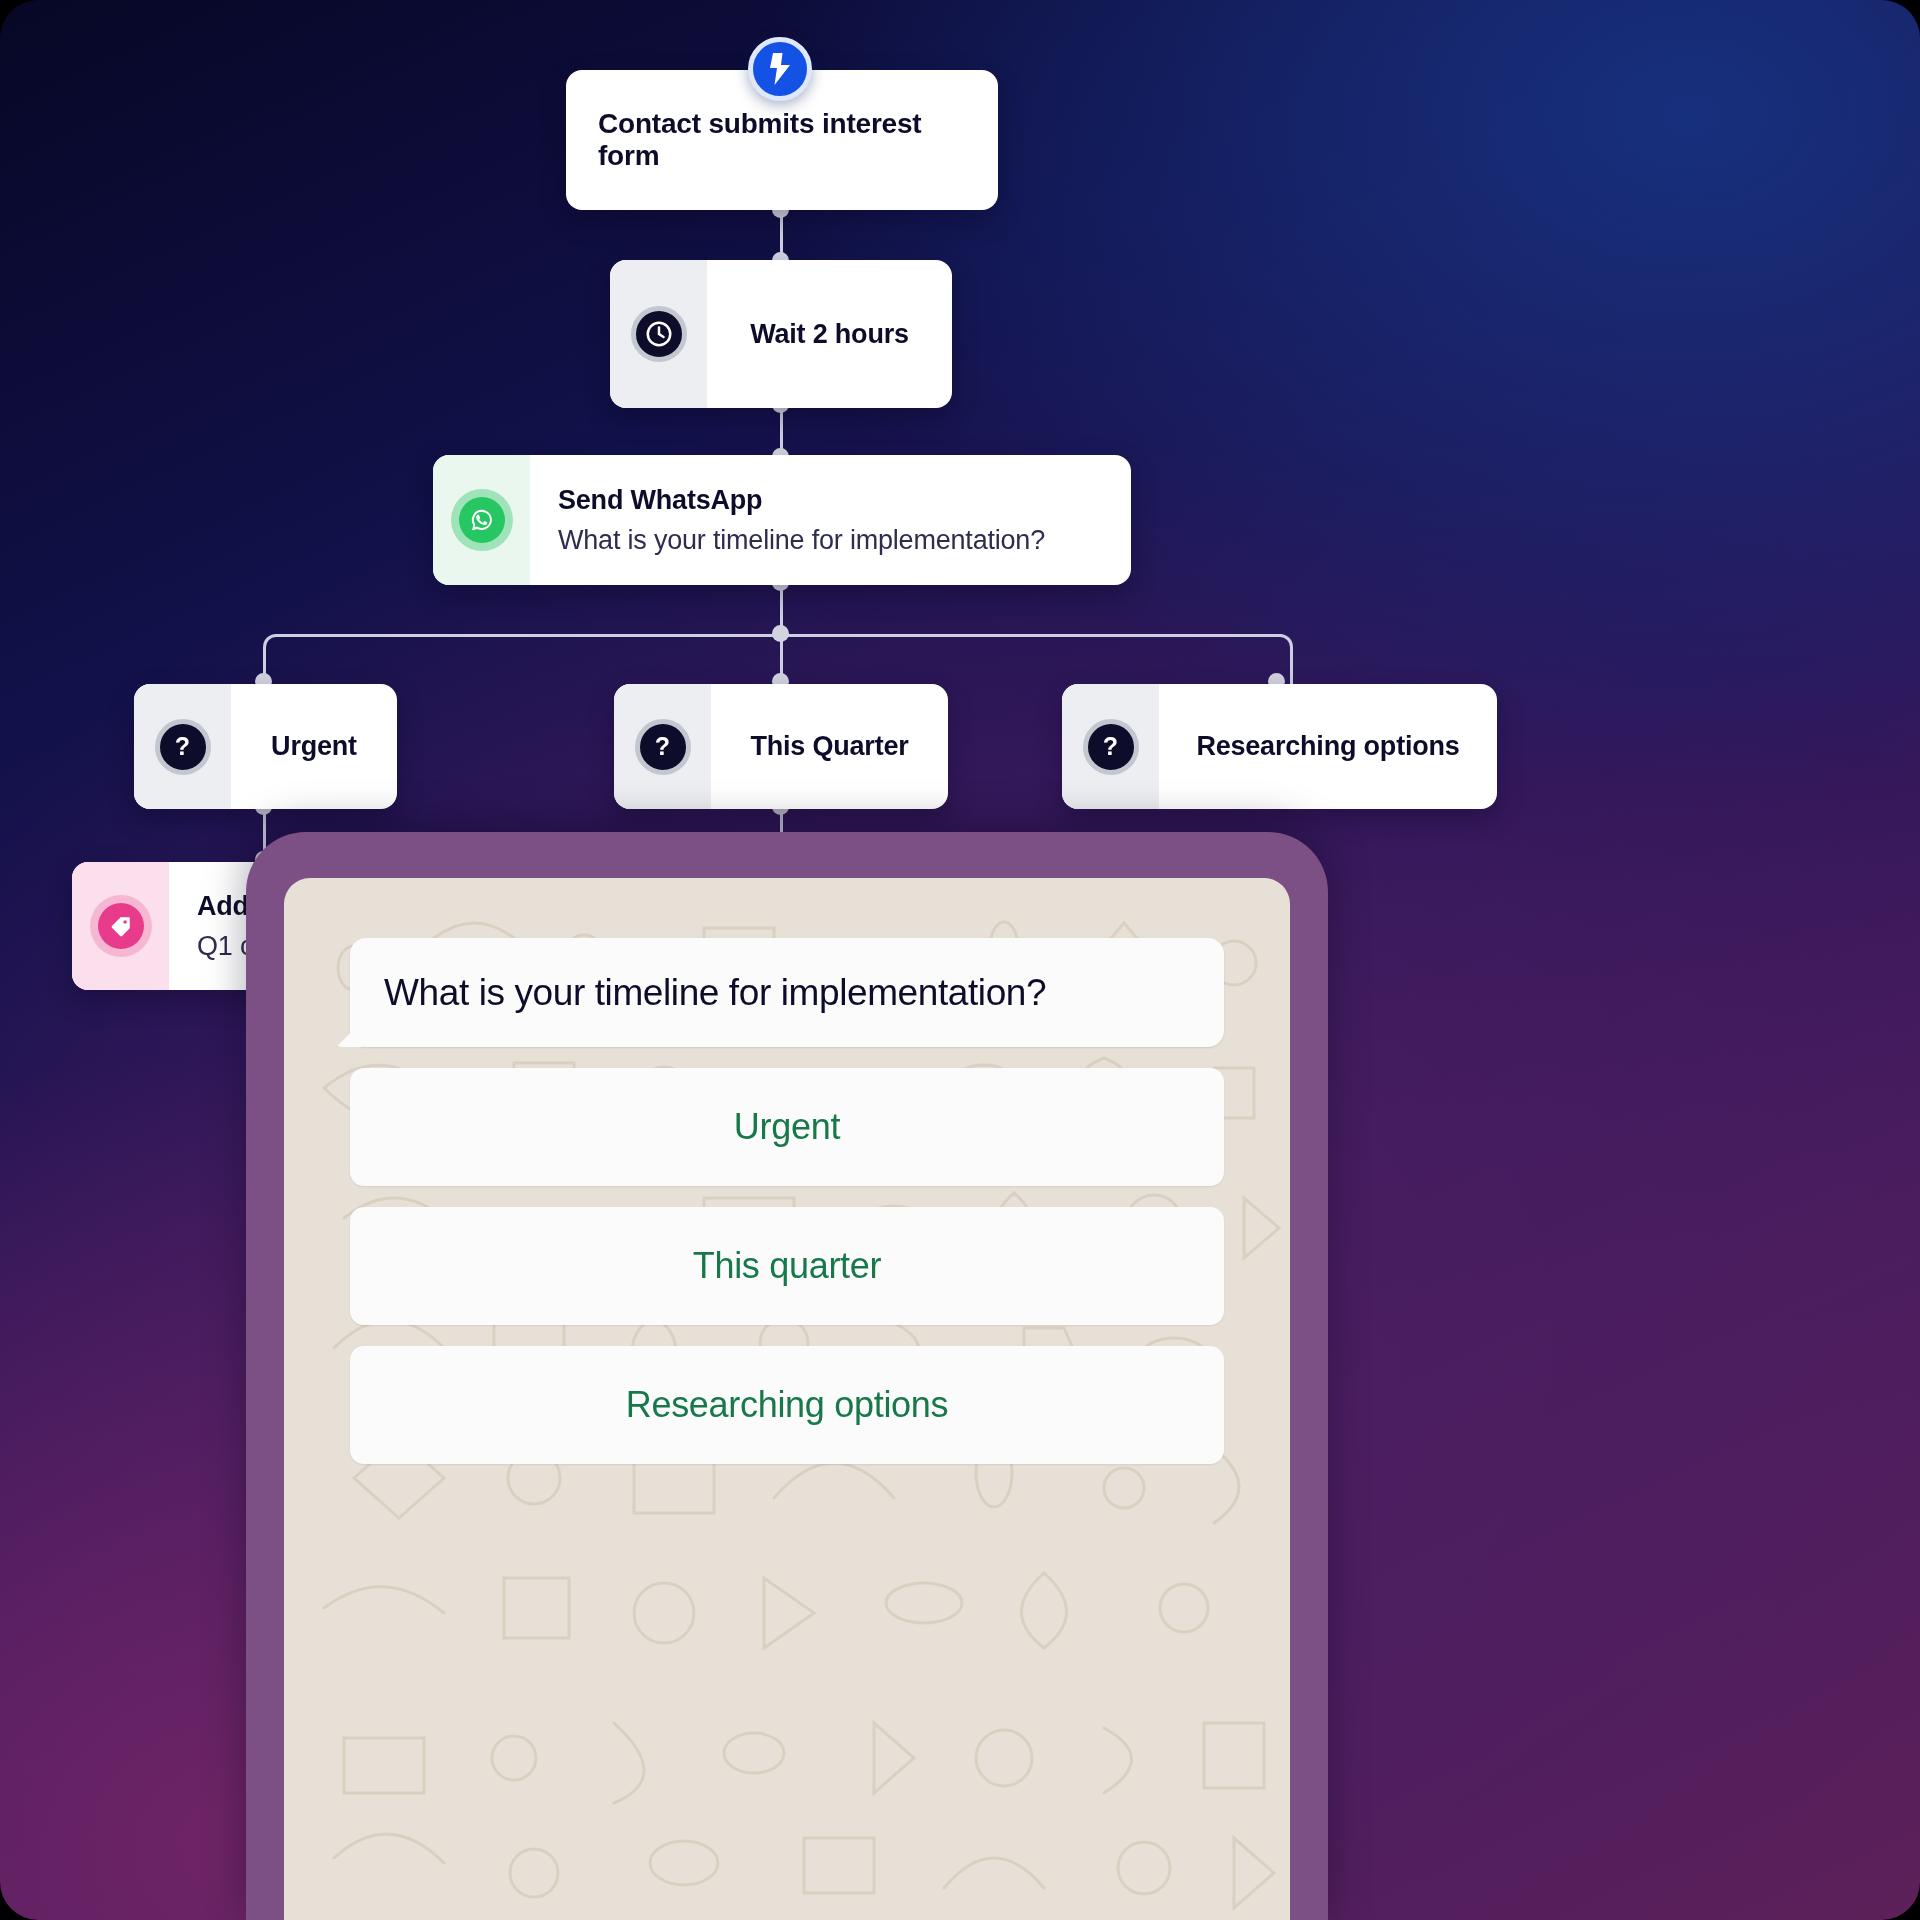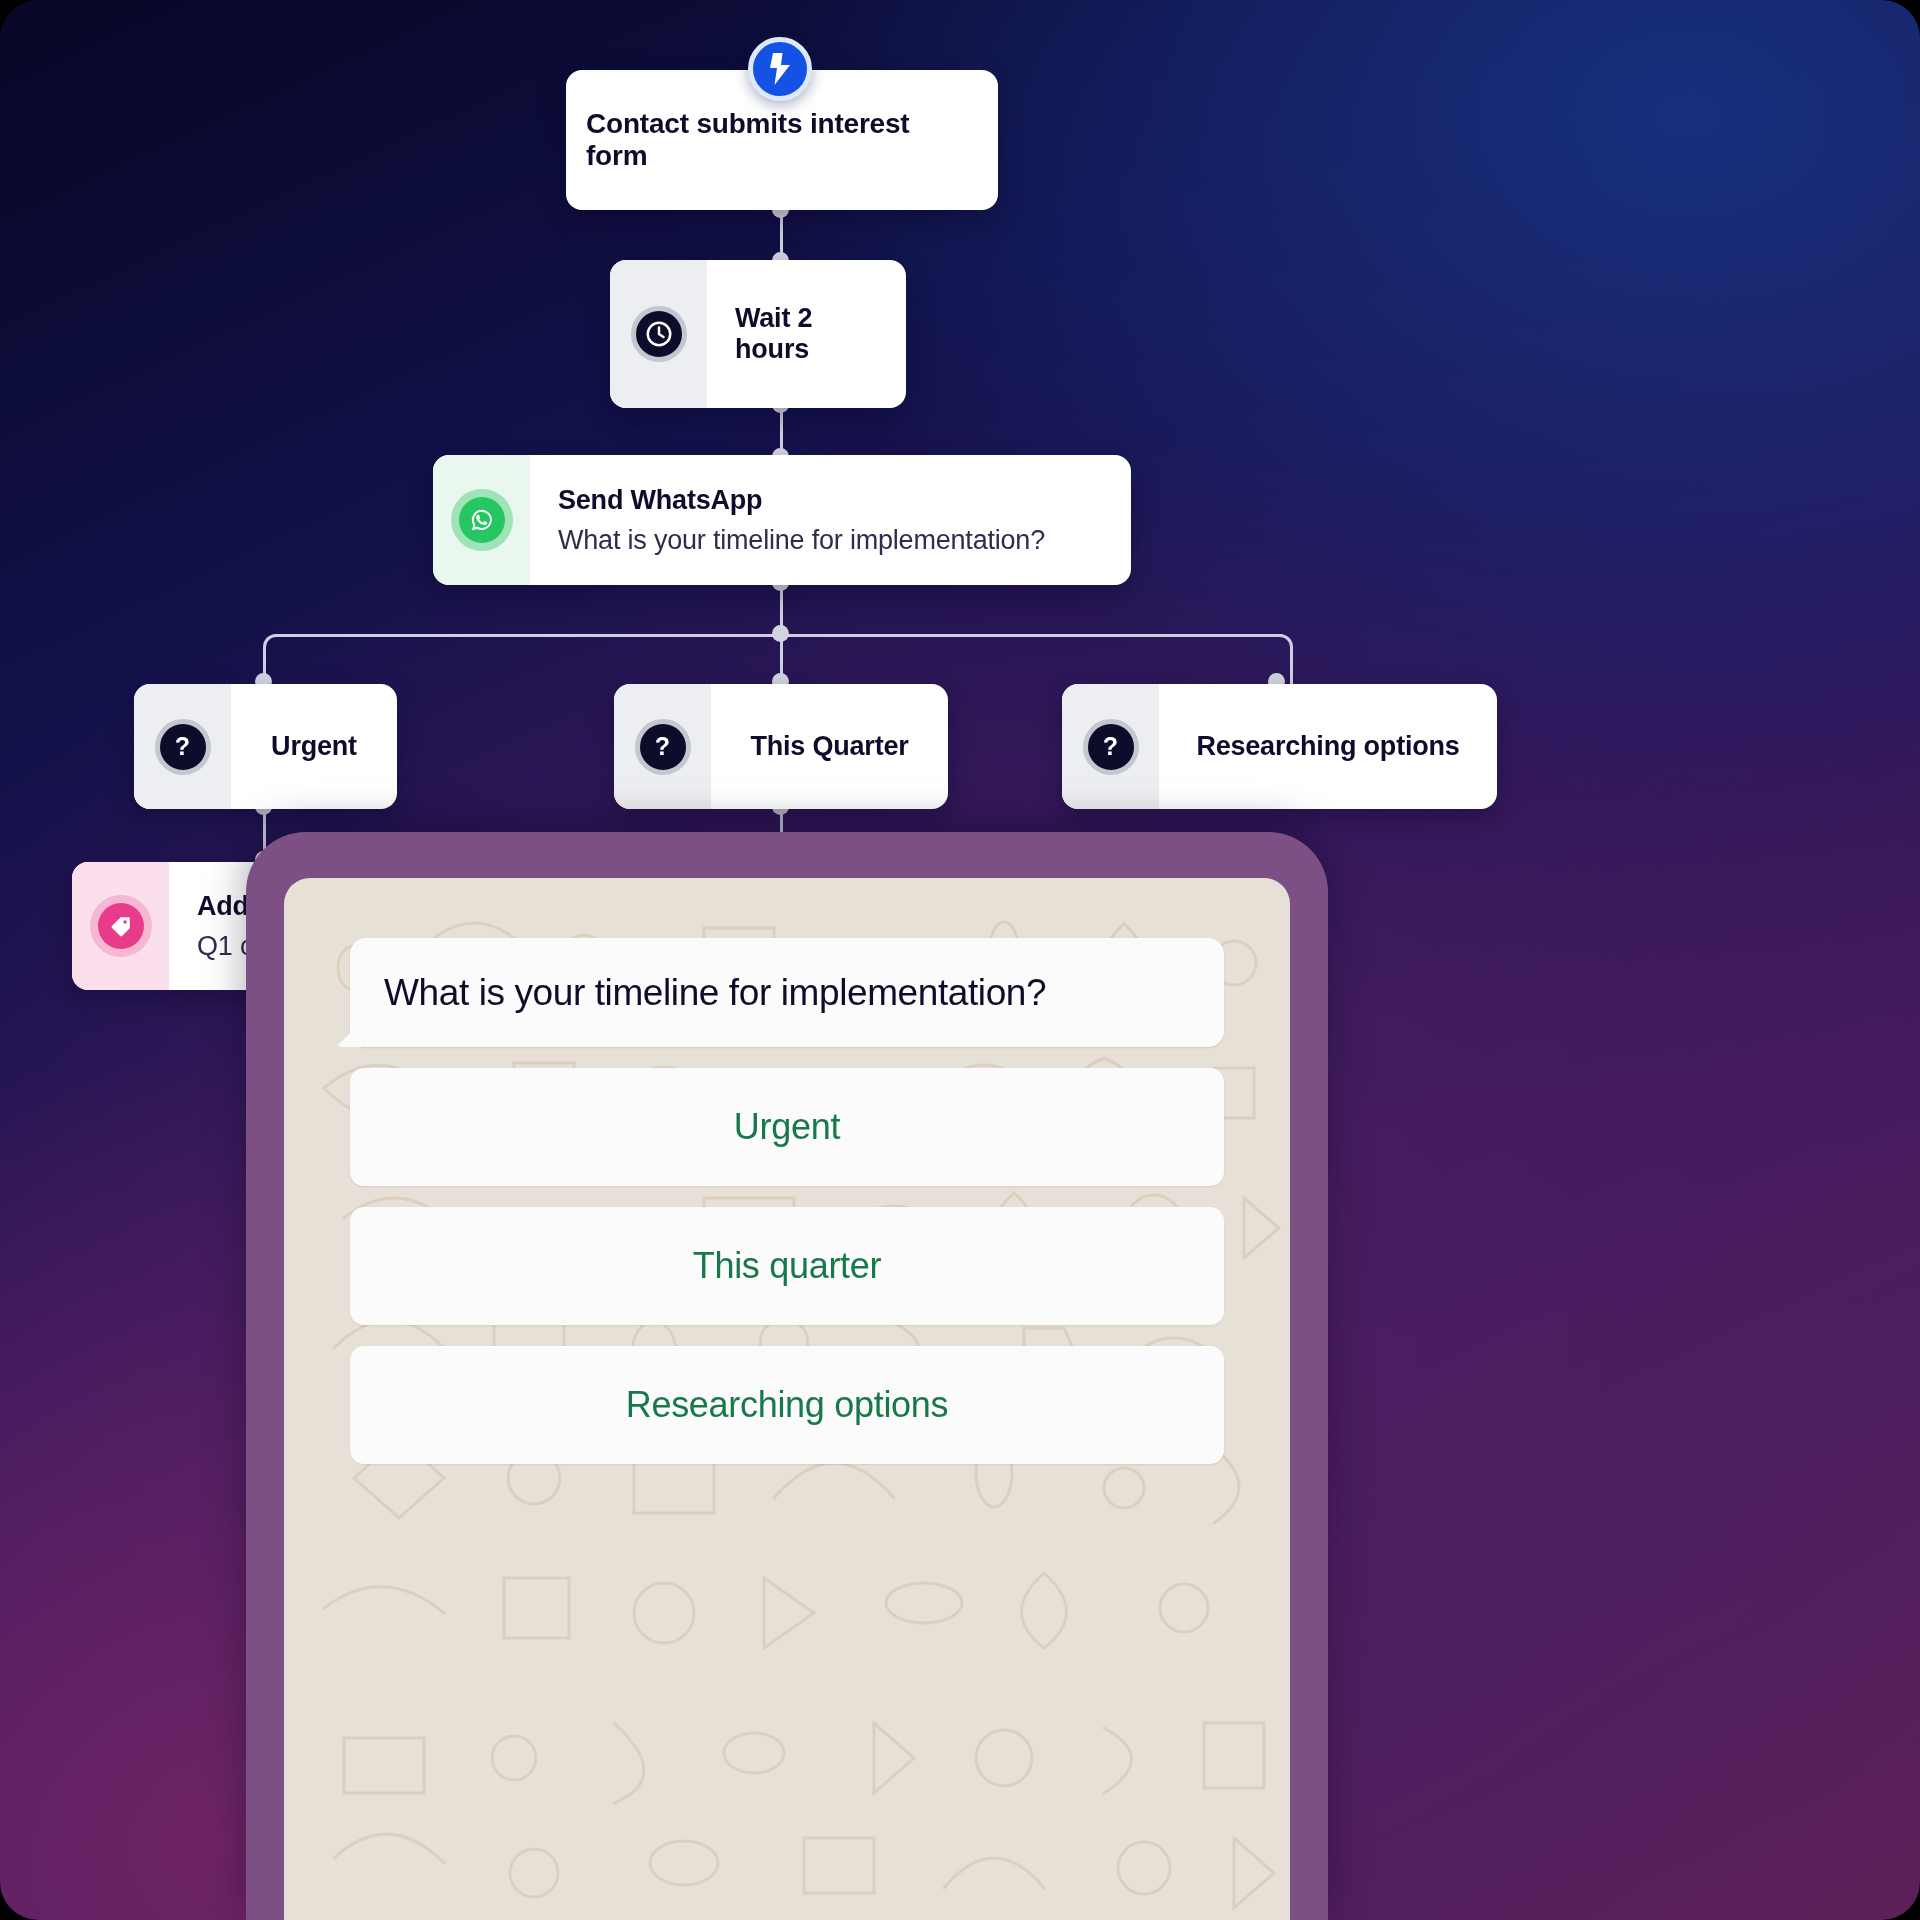--- a/index.html
+++ b/index.html
@@ -45,32 +45,32 @@
   }
   .node-body {
     flex:1 1 auto; display:flex; flex-direction:column; justify-content:center;
     padding:0 28px;
   }
   .n-title { font-size:27px; font-weight:700; color:#0d0d2b; letter-spacing:-.2px; }
   .n-sub   { font-size:27px; font-weight:400; color:#2e2d4e; margin-top:9px; letter-spacing:-.2px; }
 
   
   #n-trigger { left:566px; top:70px; width:432px; height:140px; }
-  #n-trigger .node-body { align-items:center; padding:0 20px; }
+  #n-trigger .node-body { align-items:center; padding:0 32px; }
   #n-trigger .n-title { font-size:28px; }
   .bolt-badge {
     position:absolute; z-index:7; left:748px; top:37px;
     width:64px; height:64px; border-radius:50%;
     background:#1452e6; border:5px solid #dfe7fb;
     display:flex; align-items:center; justify-content:center;
     box-shadow:0 4px 14px rgba(8,30,90,.35);
   }
 
   
-  #n-wait { left:610px; top:260px; width:296px; height:148px; }
+  #n-wait { left:610px; top:260px; width:342px; height:148px; }
   #n-wait .node-ico { width:97px; background:#eceef1; }
   #n-wait .node-body { align-items:center; }
 
   
   #n-wa1 { left:433px; top:455px; width:698px; height:130px; }
   #n-wa1 .node-ico { width:97px; background:#e9f7ee; }
 
   
   .ans .node-ico { width:97px; background:#eceef1; }
   .ans .node-body { align-items:center; }

